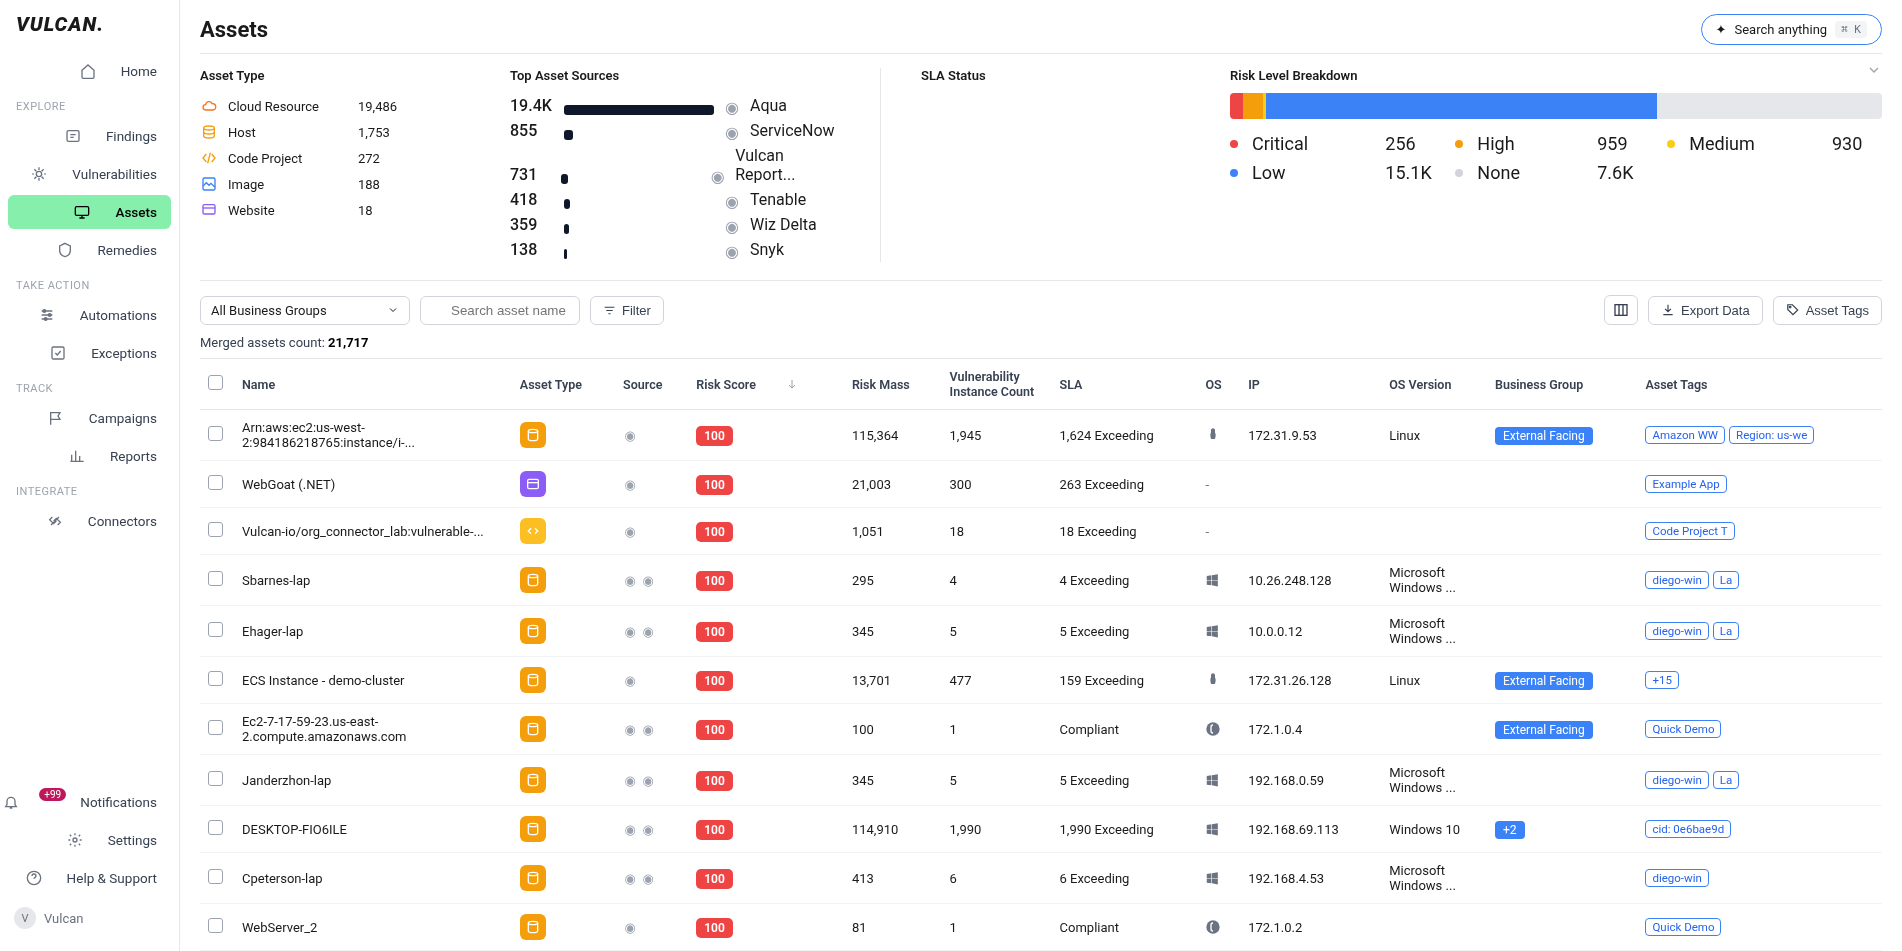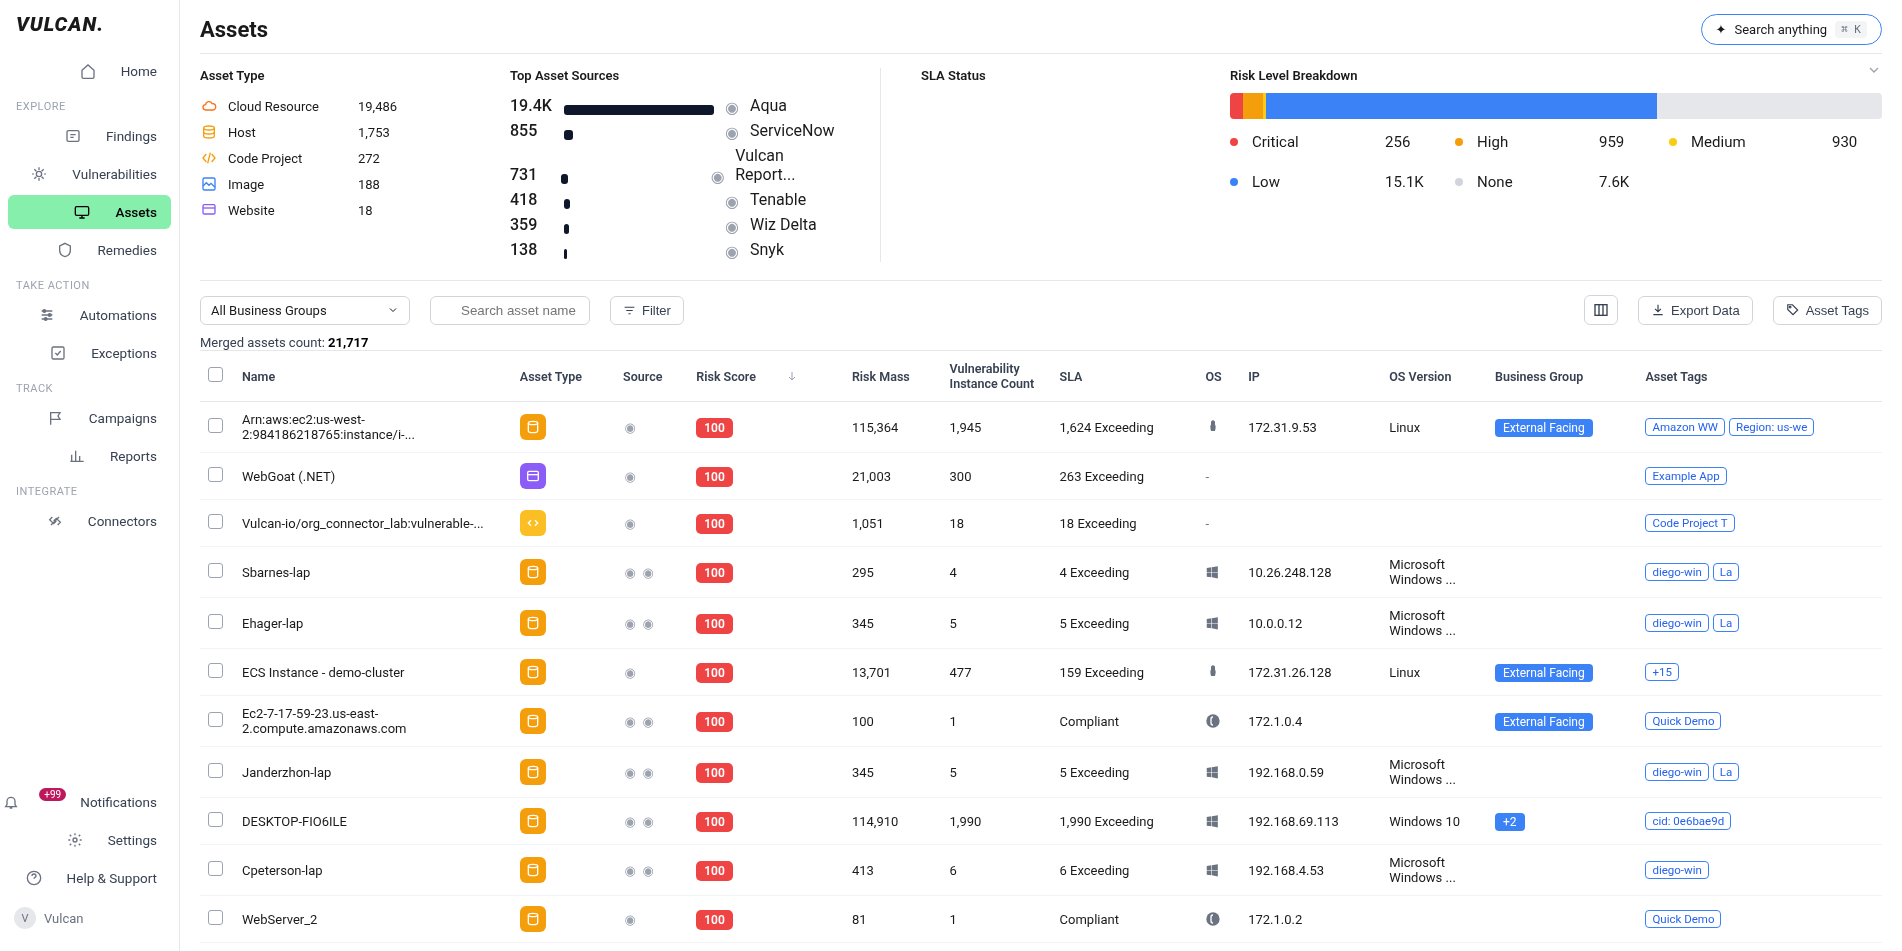--- a/index.html
+++ b/index.html
@@ -31,31 +31,31 @@
 .bar-row { display:flex; align-items:flex-end; gap:10px; padding:3px 0; font-size:16px;}
 .bar-row .num { width:44px; text-align:left; font-weight:500;}
 .bar-track { width:150px; height:10px; border-radius:3px; }
 .bar-fill { height:100%; background:#0f172a; border-radius:3px;}
 .bar-src-ic { width:16px;height:16px; display:inline-flex;align-items:center;justify-content:center; color:#9ca3af;}
 .sla-col { display:flex; gap:22px; align-items:center;}
 .donut { width:110px;height:110px; }
 .legend-item { display:flex; align-items:center; gap:8px; font-size:12.5px; padding:4px 0;}
 .dot { width:8px;height:8px;border-radius:50%;}
 .risk-bar { width:100%; height:26px; display:flex; border-radius:4px; overflow:hidden; margin-bottom:14px;}
-.risk-legend { display:grid; grid-template-columns: auto 50px auto 50px auto 50px; gap: 22px 20px; font-size:15px; align-items:center;}
+.risk-legend { display:grid; grid-template-columns: auto 50px auto 50px auto 50px; gap: 8px 20px; font-size:18px; align-items:center;}
 .risk-legend .dot { display:inline-block; margin-right:6px;}
 .collapse-caret { position:absolute; right:0; top:8px; color:#9ca3af; cursor:pointer;}
-.controls { display:flex; align-items:center; gap:20px; margin-bottom:10px;}
+.controls { display:flex; align-items:center; gap:10px; margin-bottom:10px;}
 .btn { border:1px solid #d1d5db; background:#fff; border-radius:6px; padding:6px 12px; display:inline-flex; align-items:center; gap:6px; cursor:pointer; font-size:13px; color:#374151;}
 .select { border:1px solid #d1d5db; background:#fff; border-radius:6px; padding:6px 10px; display:inline-flex; align-items:center; gap:8px; cursor:pointer; width:210px; justify-content:space-between;}
 .search-input { border:1px solid #d1d5db; border-radius:6px; padding:6px 10px 6px 30px; width:160px; position:relative;}
 .search-wrap { position:relative;}
 .search-wrap .sicon { position:absolute; left:8px; top:7px; color:#9ca3af;}
 .controls-spacer { flex:1;}
-.count-line { font-size:13px; color:#374151; margin-bottom:0;}
+.count-line { font-size:13px; color:#374151; margin-bottom:8px;}
 .count-line b { color:#000;}
 table { width:100%; border-collapse:collapse;}
 thead th { text-align:left; font-size:12.5px; font-weight:600; color:#374151; padding:10px 8px; border-top:1px solid #e5e7eb; border-bottom:1px solid #e5e7eb; background:#fff; white-space:normal;}
 tbody td { padding:10px 8px; border-bottom:1px solid #f1f3f5; font-size:13px; vertical-align:middle;}
 .chk { width:15px;height:15px;border:1.5px solid #9ca3af;border-radius:3px;display:inline-block;}
 .asset-ic { width:26px;height:26px;border-radius:6px;display:inline-flex;align-items:center;justify-content:center; color:#fff;}
 .asset-ic.host { background:#f59e0b;}
 .asset-ic.web { background:#8b5cf6;}
 .asset-ic.code { background:#fbbf24;}
 .risk-badge { background:#ef4444;color:#fff;font-weight:600;border-radius:5px;padding:3px 8px; font-size:12px;}

